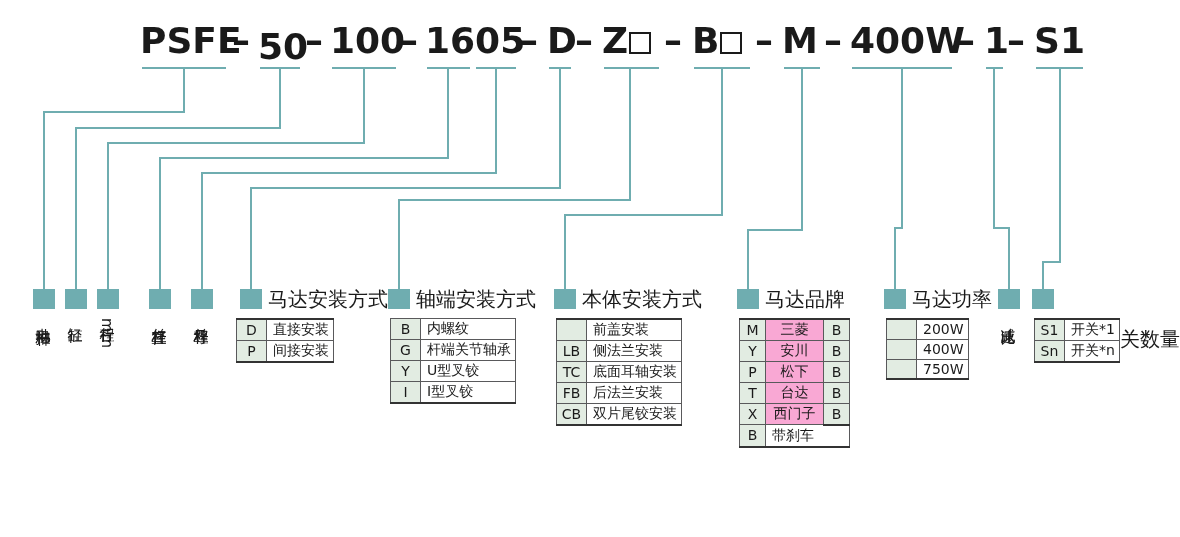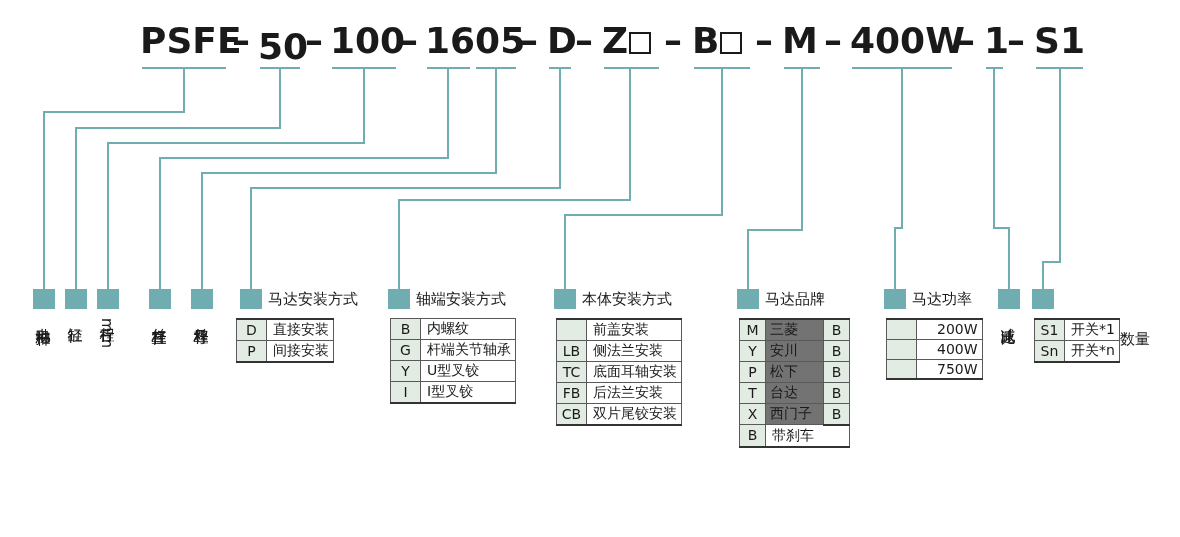--- a/index.html
+++ b/index.html
@@ -39,21 +39,21 @@
   #wires{position:absolute;left:0;top:0;width:1180px;height:537px;pointer-events:none;}
 
   
   .marker{
     position:absolute;
     width:22px;height:20px;
     background:#6fadb0;
   }
   .gtitle{
     position:absolute;
-    font-size:15px;color:#1a1a1a;
+    font-size:20px;color:#1a1a1a;
     white-space:nowrap;
     line-height:20px;
   }
 
   
   .vlabel{
     position:absolute;
     font-size:15px;color:#1a1a1a;
     writing-mode:vertical-rl;
     text-orientation:upright;
@@ -75,23 +75,23 @@
     background:#ffffff;
     white-space:nowrap;
   }
   .tbl td.code{
     background:#e2ece2;
     text-align:center;
     width:30px;
     font-size:14px;
   }
   .tbl td.desc{ text-align:left; padding-left:6px; }
-  .tbl td.val{ text-align:left; padding-left:20px; }
+  .tbl td.val{ text-align:left; padding-left:6px; }
   .tbl td.brandcode{ background:#e2ece2;text-align:center;width:26px;}
-  .tbl td.brandname{ background:#737373;width:58px;}
+  .tbl td.brandname{ background:#f9a8d4;text-align:center;width:58px;}
   .tbl td.brandb{ background:#e2ece2;text-align:center;width:26px;}
   .tbl .topline{ border-top:2px solid #333; }
   .tbl .botline{ border-bottom:2px solid #333; }
 </style>
 </head>
 <body>
 
 <div id="stage">
 
   <div class="model-row">

